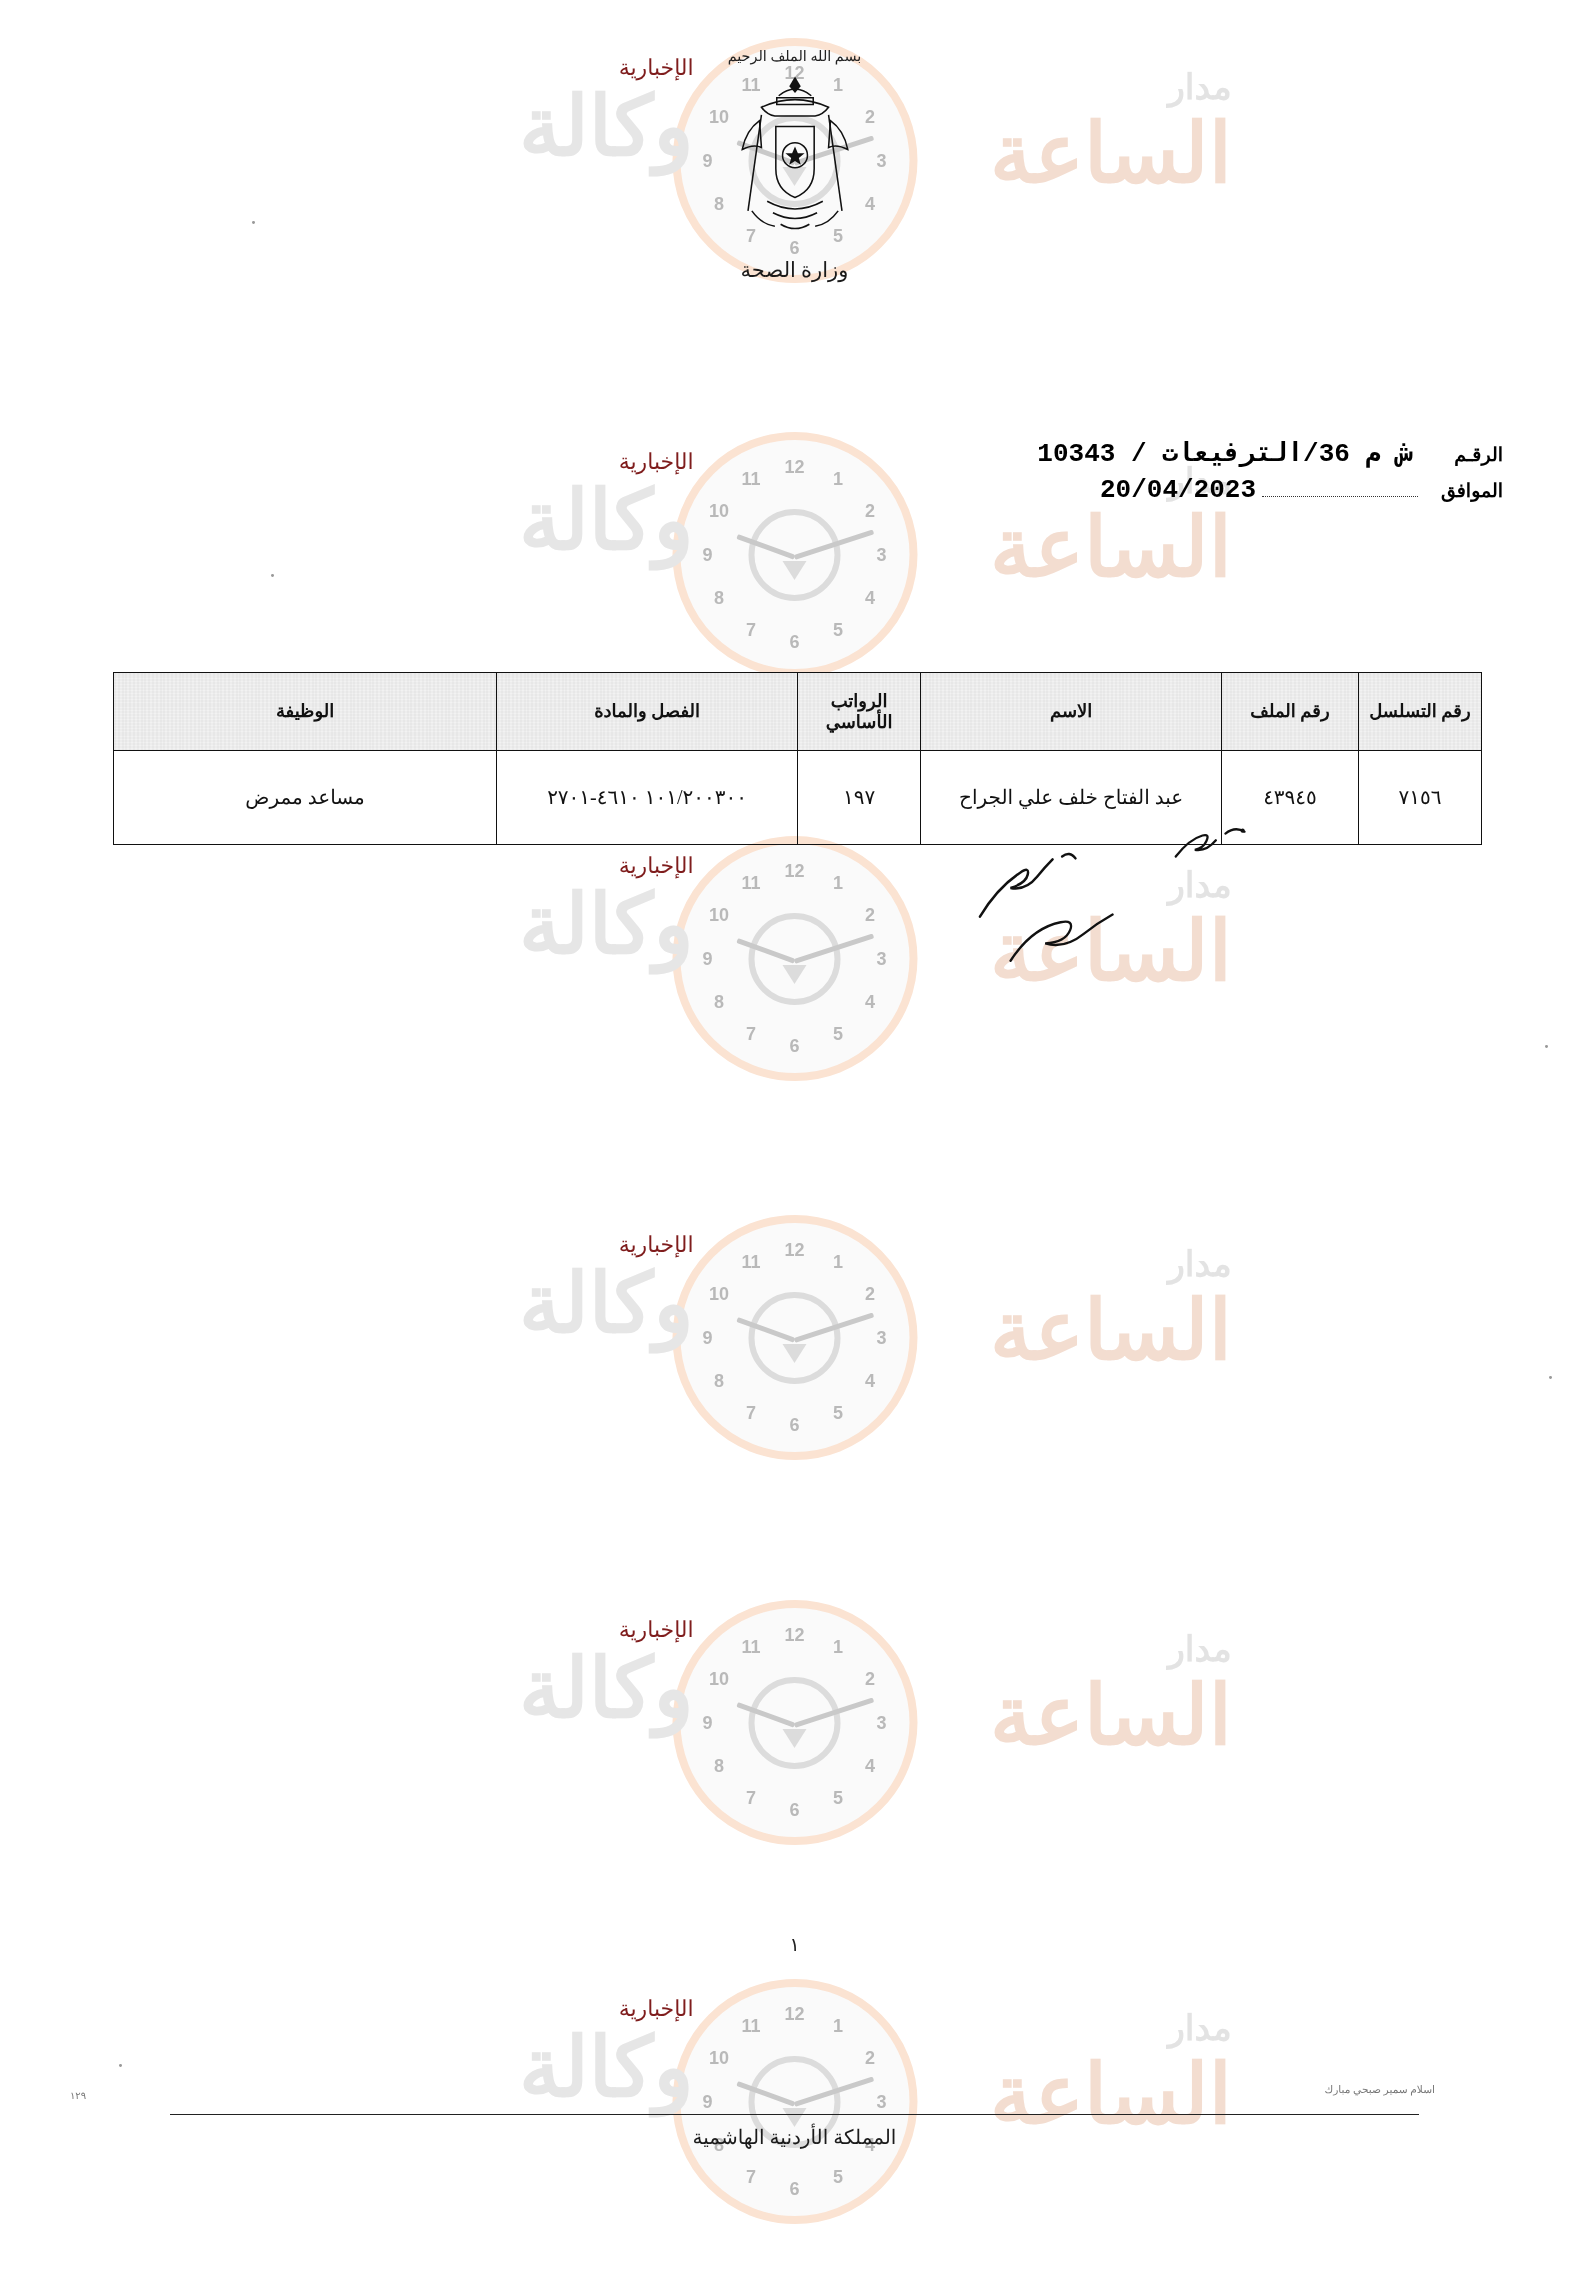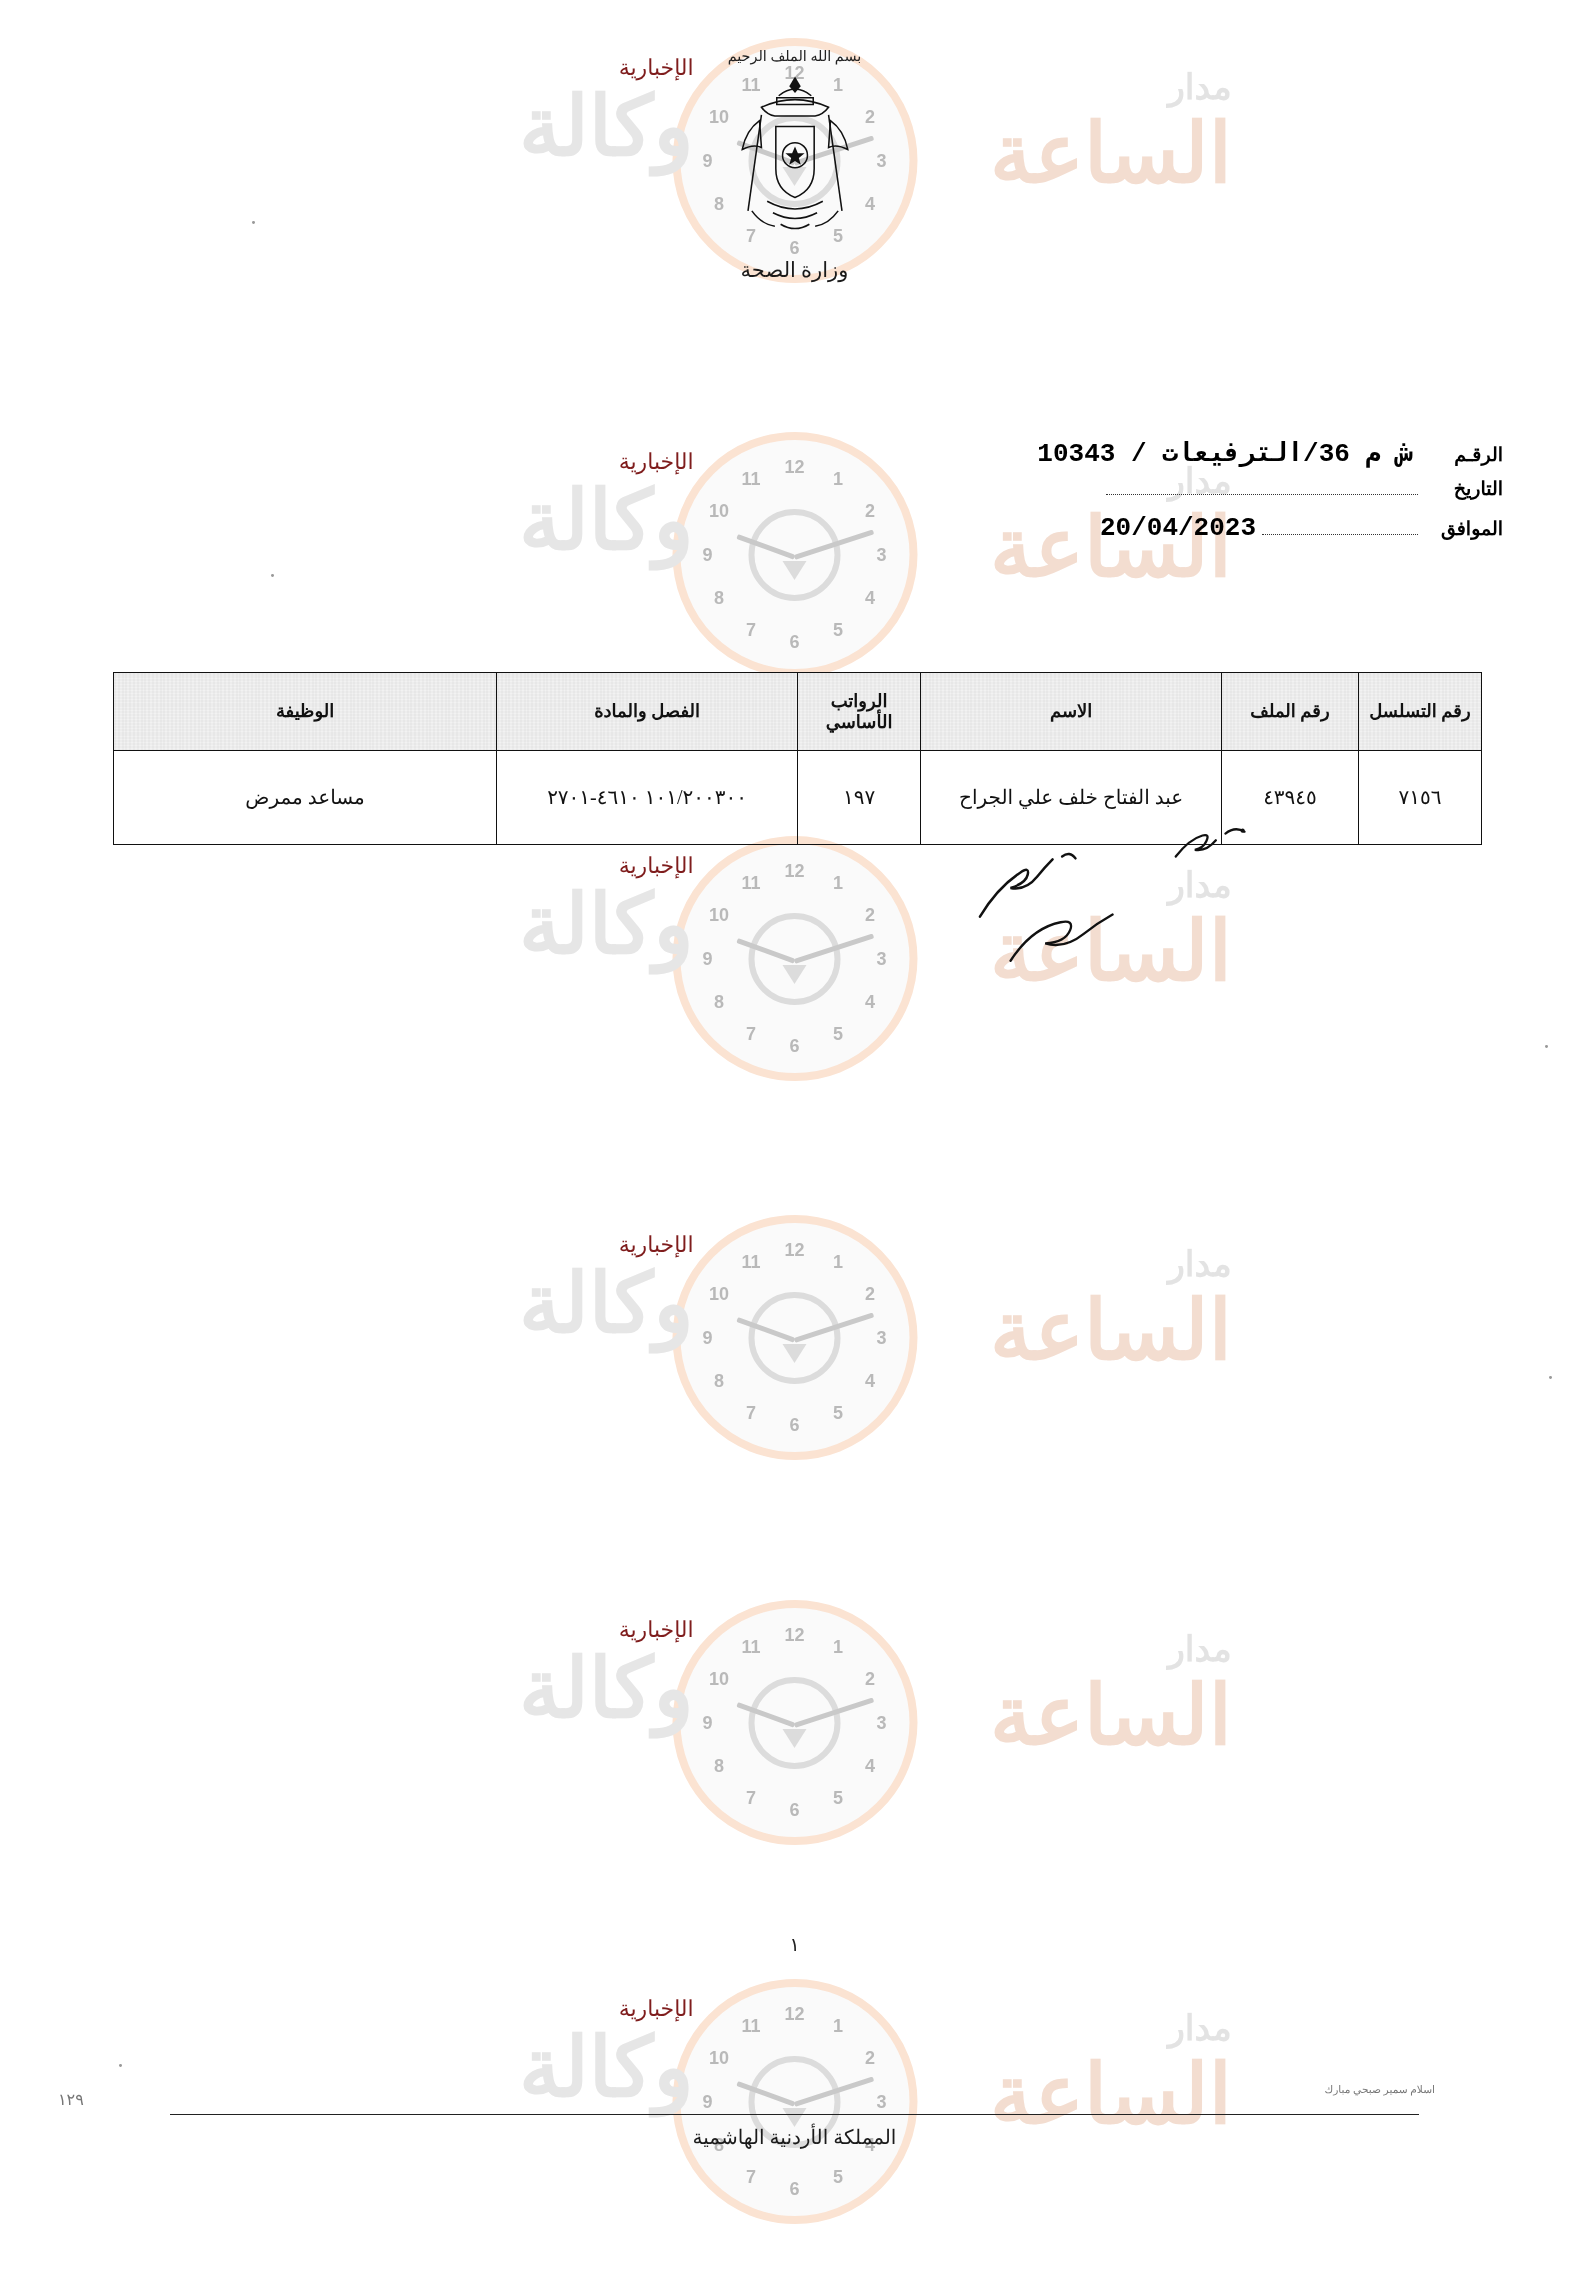--- a/index.html
+++ b/index.html
@@ -277,22 +277,22 @@
     right: 154px;
     font-size: 10.6px;
     color: #555;
     font-family: "Liberation Serif", serif;
     opacity: .8;
     letter-spacing: 1px;
   }
   .corner-mark {
     position: absolute;
     top: 2090px;
-    left: 58px;
-    font-size: 16px;
+    left: 70px;
+    font-size: 10px;
     color: #777;
     font-family: Liberation Sans, sans-serif;
   }
   .dot-mark {
     position: absolute;
     width: 2.9px; height: 2.9px;
     background: #999;
     border-radius: 50%;
   }
 </style>
@@ -494,25 +494,20 @@
     <path d="M120 150 q-10 14 -24 16"></path>
   </svg>
   <div class="ministry">وزارة الصحة</div>
 </div>
 
 <div class="refblock">
   <div class="refrow">
     <span class="lbl">الرقـم</span>
     <span class="dots"></span>
     <span class="val">ش م 36/الترفيعات / 10343</span>
-  </div>
-  <div class="refrow">
-    <span class="lbl">التاريخ</span>
-    <span class="dots"></span>
-    <span class="val"></span>
   </div>
   <div class="refrow">
     <span class="lbl">الموافق</span>
     <span class="dots"></span>
     <span class="val">20/04/2023</span>
   </div>
 </div>
 
 <div class="tablewrap">
   <table class="main">

